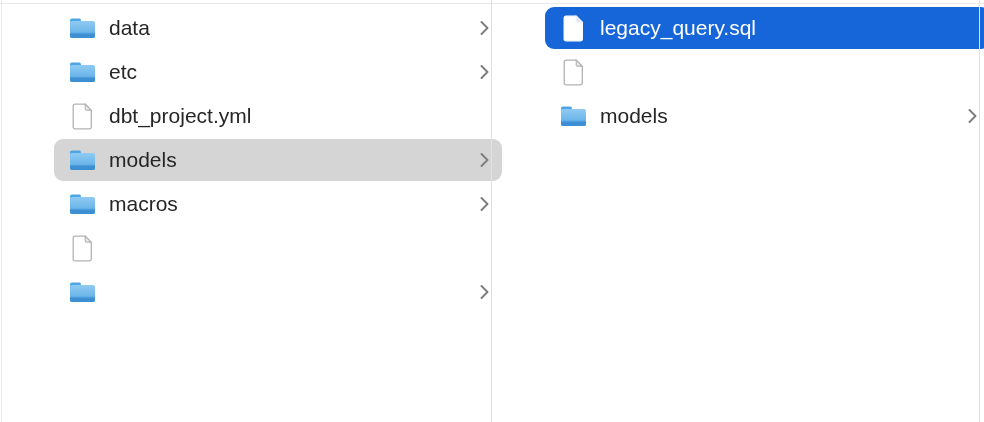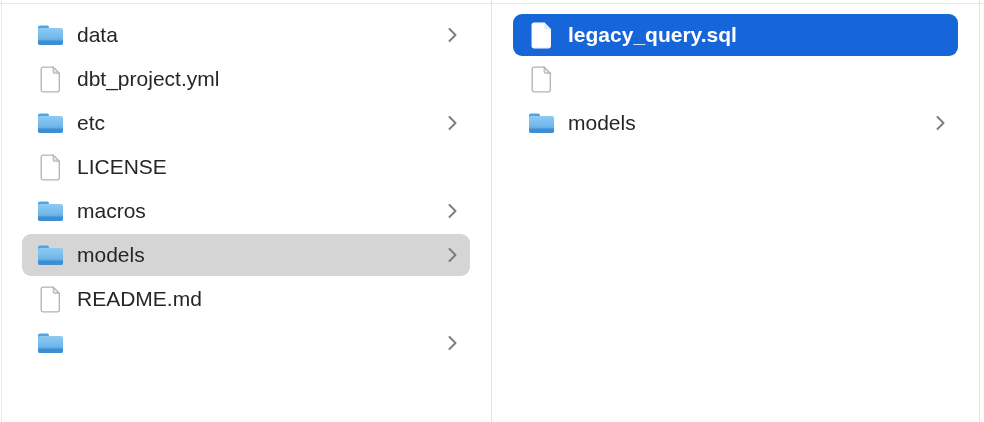--- a/index.html
+++ b/index.html
@@ -6,30 +6,30 @@
   .screen{
     position:relative;width:984px;height:422px;background:#ffffff;
     font-family:"Liberation Sans",sans-serif;overflow:hidden;
   }
   .hairline{position:absolute;background:#e9e9e9;}
   .hairline.top{left:0;top:3px;width:984px;height:1px;}
   .hairline.left{left:1px;top:0;width:1px;height:422px;}
   .vdiv{position:absolute;top:0;width:1px;height:422px;background:#e2e2e2;}
   .vdiv.mid{left:491px;}
   .vdiv.right{left:979px;}
-  .col{position:absolute;top:13px;}
+  .col{position:absolute;top:6px;padding-left:32px;}
   .col0{left:0;width:491px;}
   .col1{left:491px;width:488px;}
   .row{position:relative;height:44px;display:flex;align-items:center;padding-left:36px;box-sizing:border-box;}
   .hl{display:none;position:absolute;left:22px;right:21px;top:1px;bottom:1px;border-radius:9px;}
   .row.sel-inactive .hl{display:block;background:#d5d5d5;}
   .row.sel-active .hl{display:block;background:#1666d9;}
   .icon{position:relative;width:28px;display:flex;justify-content:center;align-items:center;z-index:1;}
   .label{position:relative;margin-left:13px;font-size:21px;color:#262626;z-index:1;white-space:nowrap;}
-  .row.sel-active .label{color:#ffffff;font-weight:bold;}
+  .row.sel-active .label{color:#ffffff;}
   .chev{position:absolute;right:33px;top:50%;transform:translateY(-50%);z-index:1;display:flex;}
   
   .doc-page{fill:#ffffff;stroke:#b3b3b3;stroke-width:1.3;}
   .doc-fold{fill:#ececec;stroke:#b3b3b3;stroke-width:1.1;}
   .row.sel-active .doc-page{fill:#ffffff;stroke:#ffffff;}
   .row.sel-active .doc-fold{fill:#dbe6f5;stroke:#eef3fb;}
 </style>
 </head>
 <body>
 
@@ -54,79 +54,48 @@
         </span>
         <span class="label">data</span>
         <span class="chev">
           <svg width="11" height="17" viewBox="0 0 11 17" aria-hidden="true">
             <path d="M2.5 2.5 L8.5 8.5 L2.5 14.5" fill="none" stroke="#7d7d7d" stroke-width="2" stroke-linecap="round" stroke-linejoin="round"></path>
           </svg>
         </span>
       </div>
       <div class="row">
         <span class="icon">
+          <svg width="27" height="22" viewBox="0 0 27 22" aria-hidden="true">
+            <defs>
+              <linearGradient id="fg" x1="0" y1="0" x2="0" y2="1">
+                <stop offset="0" stop-color="#8fcbf2"></stop>
+                <stop offset="1" stop-color="#5aa9e6"></stop>
+              </linearGradient>
+            </defs>
+            <rect x="1" y="1.5" width="11" height="7" rx="1.8" fill="#4fa5e3"></rect>
+            <rect x="1" y="4" width="25" height="17" rx="2" fill="url(#fg)"></rect>
+            <path d="M1 16.5 h25 v2.5 a2 2 0 0 1 -2 2 h-21 a2 2 0 0 1 -2 -2 z" fill="#3d8fd4"></path>
+            <rect x="1" y="15.8" width="25" height="1" fill="#4f9cdb"></rect>
+          </svg>
+        </span>
+        <span class="label">etc</span>
+        <span class="chev">
+          <svg width="11" height="17" viewBox="0 0 11 17" aria-hidden="true">
+            <path d="M2.5 2.5 L8.5 8.5 L2.5 14.5" fill="none" stroke="#7d7d7d" stroke-width="2" stroke-linecap="round" stroke-linejoin="round"></path>
+          </svg>
+        </span>
+      </div>
+      <div class="row">
+        <span class="icon">
           <svg width="21" height="27" viewBox="0 0 21 27" aria-hidden="true">
             <path class="doc-page" d="M3 1.2 h10.2 L19.3 7.3 v16.7 a1.8 1.8 0 0 1 -1.8 1.8 H3 a1.8 1.8 0 0 1 -1.8 -1.8 V3 A1.8 1.8 0 0 1 3 1.2 z"></path>
             <path class="doc-fold" d="M13.2 1.4 v4.3 a1.4 1.4 0 0 0 1.4 1.4 h4.4 z"></path>
           </svg>
         </span>
         <span class="label">dbt_project.yml</span>
-      </div>
-      <div class="row">
-        <span class="icon">
-          <svg width="27" height="22" viewBox="0 0 27 22" aria-hidden="true">
-            <defs>
-              <linearGradient id="fg" x1="0" y1="0" x2="0" y2="1">
-                <stop offset="0" stop-color="#8fcbf2"></stop>
-                <stop offset="1" stop-color="#5aa9e6"></stop>
-              </linearGradient>
-            </defs>
-            <rect x="1" y="1.5" width="11" height="7" rx="1.8" fill="#4fa5e3"></rect>
-            <rect x="1" y="4" width="25" height="17" rx="2" fill="url(#fg)"></rect>
-            <path d="M1 16.5 h25 v2.5 a2 2 0 0 1 -2 2 h-21 a2 2 0 0 1 -2 -2 z" fill="#3d8fd4"></path>
-            <rect x="1" y="15.8" width="25" height="1" fill="#4f9cdb"></rect>
-          </svg>
-        </span>
-        <span class="label">etc</span>
-        <span class="chev">
-          <svg width="11" height="17" viewBox="0 0 11 17" aria-hidden="true">
-            <path d="M2.5 2.5 L8.5 8.5 L2.5 14.5" fill="none" stroke="#7d7d7d" stroke-width="2" stroke-linecap="round" stroke-linejoin="round"></path>
-          </svg>
-        </span>
-      </div>
-      <div class="row">
-        <span class="icon">
-          <svg width="21" height="27" viewBox="0 0 21 27" aria-hidden="true">
-            <path class="doc-page" d="M3 1.2 h10.2 L19.3 7.3 v16.7 a1.8 1.8 0 0 1 -1.8 1.8 H3 a1.8 1.8 0 0 1 -1.8 -1.8 V3 A1.8 1.8 0 0 1 3 1.2 z"></path>
-            <path class="doc-fold" d="M13.2 1.4 v4.3 a1.4 1.4 0 0 0 1.4 1.4 h4.4 z"></path>
-          </svg>
-        </span>
-        <span class="label">LICENSE</span>
-      </div>
-      <div class="row">
-        <span class="icon">
-          <svg width="27" height="22" viewBox="0 0 27 22" aria-hidden="true">
-            <defs>
-              <linearGradient id="fg" x1="0" y1="0" x2="0" y2="1">
-                <stop offset="0" stop-color="#8fcbf2"></stop>
-                <stop offset="1" stop-color="#5aa9e6"></stop>
-              </linearGradient>
-            </defs>
-            <rect x="1" y="1.5" width="11" height="7" rx="1.8" fill="#4fa5e3"></rect>
-            <rect x="1" y="4" width="25" height="17" rx="2" fill="url(#fg)"></rect>
-            <path d="M1 16.5 h25 v2.5 a2 2 0 0 1 -2 2 h-21 a2 2 0 0 1 -2 -2 z" fill="#3d8fd4"></path>
-            <rect x="1" y="15.8" width="25" height="1" fill="#4f9cdb"></rect>
-          </svg>
-        </span>
-        <span class="label">macros</span>
-        <span class="chev">
-          <svg width="11" height="17" viewBox="0 0 11 17" aria-hidden="true">
-            <path d="M2.5 2.5 L8.5 8.5 L2.5 14.5" fill="none" stroke="#7d7d7d" stroke-width="2" stroke-linecap="round" stroke-linejoin="round"></path>
-          </svg>
-        </span>
       </div>
       <div class="row sel-inactive">
         <span class="hl"></span>
         <span class="icon">
           <svg width="27" height="22" viewBox="0 0 27 22" aria-hidden="true">
             <defs>
               <linearGradient id="fg" x1="0" y1="0" x2="0" y2="1">
                 <stop offset="0" stop-color="#8fcbf2"></stop>
                 <stop offset="1" stop-color="#5aa9e6"></stop>
               </linearGradient>
@@ -139,26 +108,47 @@
         </span>
         <span class="label">models</span>
         <span class="chev">
           <svg width="11" height="17" viewBox="0 0 11 17" aria-hidden="true">
             <path d="M2.5 2.5 L8.5 8.5 L2.5 14.5" fill="none" stroke="#7d7d7d" stroke-width="2" stroke-linecap="round" stroke-linejoin="round"></path>
           </svg>
         </span>
       </div>
       <div class="row">
         <span class="icon">
-          <svg width="21" height="27" viewBox="0 0 21 27" aria-hidden="true">
-            <path class="doc-page" d="M3 1.2 h10.2 L19.3 7.3 v16.7 a1.8 1.8 0 0 1 -1.8 1.8 H3 a1.8 1.8 0 0 1 -1.8 -1.8 V3 A1.8 1.8 0 0 1 3 1.2 z"></path>
-            <path class="doc-fold" d="M13.2 1.4 v4.3 a1.4 1.4 0 0 0 1.4 1.4 h4.4 z"></path>
-          </svg>
-        </span>
-        <span class="label">README.md</span>
+          <svg width="27" height="22" viewBox="0 0 27 22" aria-hidden="true">
+            <defs>
+              <linearGradient id="fg" x1="0" y1="0" x2="0" y2="1">
+                <stop offset="0" stop-color="#8fcbf2"></stop>
+                <stop offset="1" stop-color="#5aa9e6"></stop>
+              </linearGradient>
+            </defs>
+            <rect x="1" y="1.5" width="11" height="7" rx="1.8" fill="#4fa5e3"></rect>
+            <rect x="1" y="4" width="25" height="17" rx="2" fill="url(#fg)"></rect>
+            <path d="M1 16.5 h25 v2.5 a2 2 0 0 1 -2 2 h-21 a2 2 0 0 1 -2 -2 z" fill="#3d8fd4"></path>
+            <rect x="1" y="15.8" width="25" height="1" fill="#4f9cdb"></rect>
+          </svg>
+        </span>
+        <span class="label">macros</span>
+        <span class="chev">
+          <svg width="11" height="17" viewBox="0 0 11 17" aria-hidden="true">
+            <path d="M2.5 2.5 L8.5 8.5 L2.5 14.5" fill="none" stroke="#7d7d7d" stroke-width="2" stroke-linecap="round" stroke-linejoin="round"></path>
+          </svg>
+        </span>
+      </div>
+      <div class="row">
+        <span class="icon">
+          <svg width="21" height="27" viewBox="0 0 21 27" aria-hidden="true">
+            <path class="doc-page" d="M3 1.2 h10.2 L19.3 7.3 v16.7 a1.8 1.8 0 0 1 -1.8 1.8 H3 a1.8 1.8 0 0 1 -1.8 -1.8 V3 A1.8 1.8 0 0 1 3 1.2 z"></path>
+            <path class="doc-fold" d="M13.2 1.4 v4.3 a1.4 1.4 0 0 0 1.4 1.4 h4.4 z"></path>
+          </svg>
+        </span>
       </div>
       <div class="row">
         <span class="icon">
           <svg width="27" height="22" viewBox="0 0 27 22" aria-hidden="true">
             <defs>
               <linearGradient id="fg" x1="0" y1="0" x2="0" y2="1">
                 <stop offset="0" stop-color="#8fcbf2"></stop>
                 <stop offset="1" stop-color="#5aa9e6"></stop>
               </linearGradient>
             </defs>

